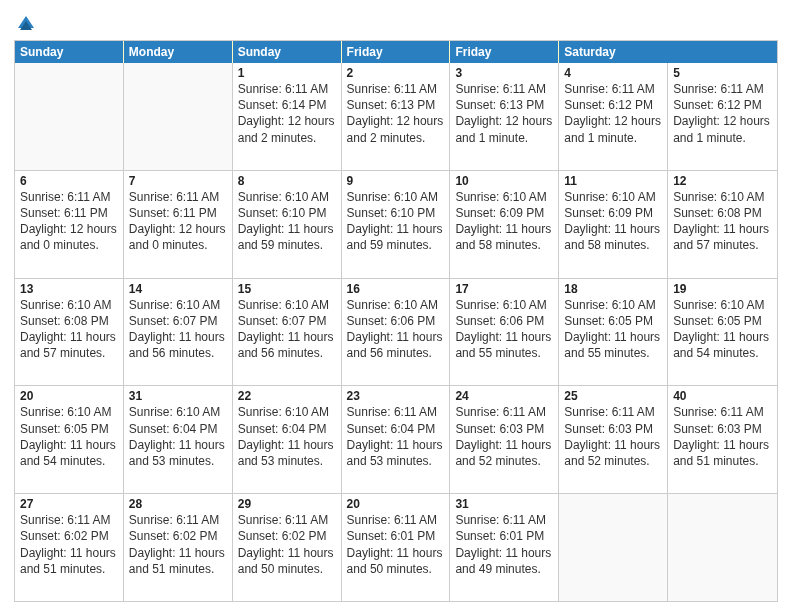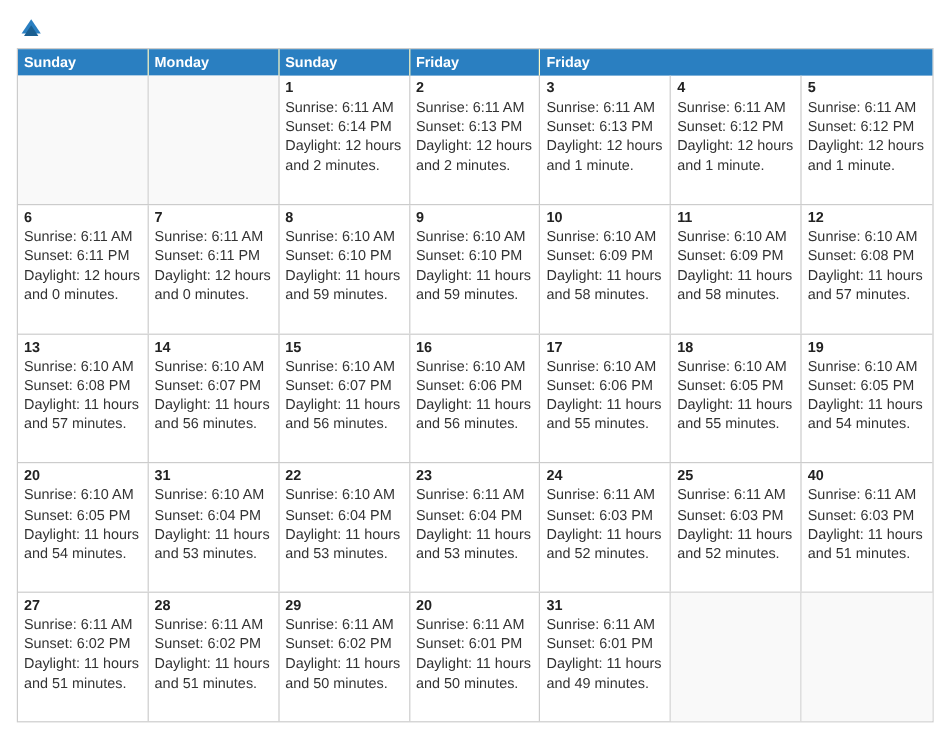--- a/index.html
+++ b/index.html
@@ -139,20 +139,21 @@
     </div>
   </div>
 
   <div class="calendar">
     <div class="cal-header" id="cal-header">
         <div class="cal-header-cell">Sunday</div>
         <div class="cal-header-cell">Monday</div>
         <div class="cal-header-cell">Sunday</div>
         <div class="cal-header-cell">Friday</div>
         <div class="cal-header-cell">Friday</div>
+        <div class="cal-header-cell">Saturday</div>
       </div>
     <div class="cal-body" id="cal-body">
         <div class="cal-row">
           <div class="cal-cell empty"></div>
           <div class="cal-cell empty"></div>
           <div class="cal-cell">
             <div class="day-num">1</div>
             <div class="cell-info" style="white-space: pre-line;">Sunrise: 6:11 AM
 Sunset: 6:14 PM
 Daylight: 12 hours and 2 minutes.</div>

